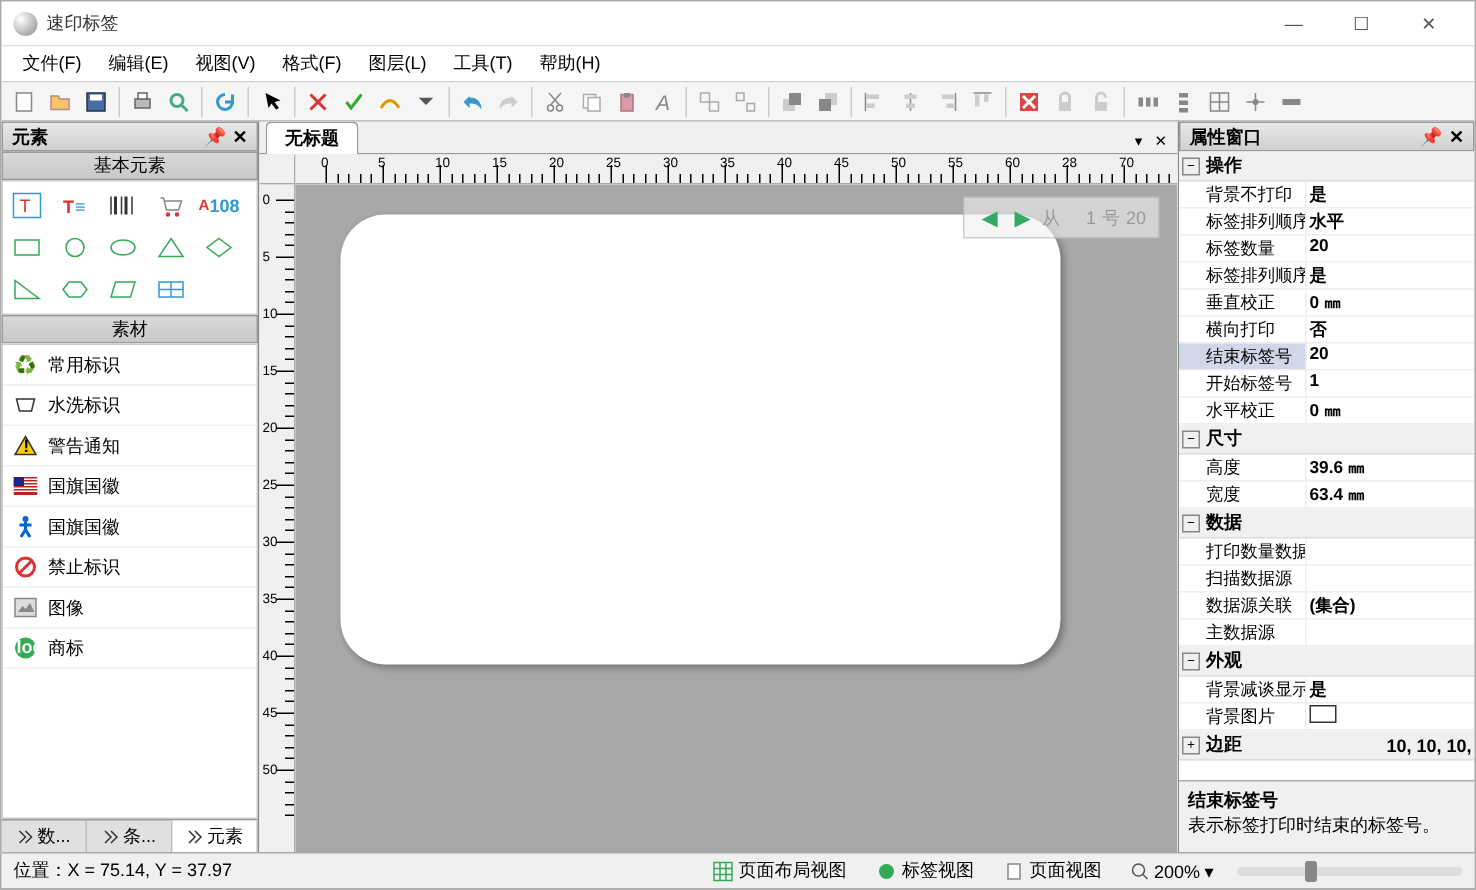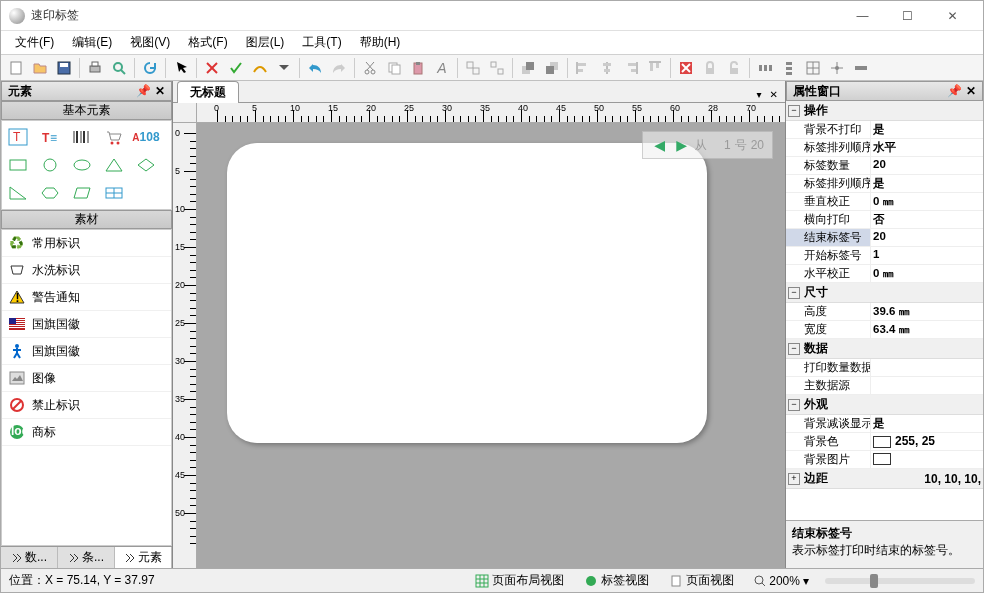--- a/index.html
+++ b/index.html
@@ -425,34 +425,34 @@
               <line x1="4" y1="7" x2="12" y2="7" stroke="#06c" stroke-width="2"></line>
               <line x1="8" y1="10" x2="5" y2="15" stroke="#06c" stroke-width="2"></line>
               <line x1="8" y1="10" x2="11" y2="15" stroke="#06c" stroke-width="2"></line>
             </svg>
           </span>
           <span>国旗国徽</span>
         </div>
       <div class="material-item">
           <span class="mat-icon">
             <svg width="16" height="16">
+              <circle cx="8" cy="8" r="6" fill="none" stroke="#d33" stroke-width="2"></circle>
+              <line x1="4" y1="12" x2="12" y2="4" stroke="#d33" stroke-width="2"></line>
+            </svg>
+          </span>
+          <span>禁止标识</span>
+        </div>
+      <div class="material-item">
+          <span class="mat-icon">
+            <svg width="16" height="16">
               <rect x="1" y="2" width="14" height="12" fill="#ddd" stroke="#888"></rect>
               <path d="M3 11l3-4 2 2 3-4 3 6z" fill="#888"></path>
             </svg>
           </span>
           <span>图像</span>
-        </div>
-      <div class="material-item">
-          <span class="mat-icon">
-            <svg width="16" height="16">
-              <circle cx="8" cy="8" r="6" fill="none" stroke="#d33" stroke-width="2"></circle>
-              <line x1="4" y1="12" x2="12" y2="4" stroke="#d33" stroke-width="2"></line>
-            </svg>
-          </span>
-          <span>禁止标识</span>
         </div>
       <div class="material-item">
           <span class="mat-icon">
             <svg width="16" height="16">
               <circle cx="8" cy="8" r="7" fill="#3a5"></circle>
               <text x="2" y="11" font-size="7" fill="#fff" font-weight="bold">log</text>
             </svg>
           </span>
           <span>商标</span>
         </div>
@@ -730,34 +730,38 @@
         </div>
       <div class="prop-group">
           <span class="expander">−</span>
           <span class="group-label">数据</span>
         </div>
       <div class="prop-row">
           <div class="prop-name">打印数量数据</div>
           <div class="prop-val"></div>
         </div>
       <div class="prop-row">
+          <div class="prop-name">扫描数据源</div>
+          <div class="prop-val"></div>
+        </div>
+      <div class="prop-row">
+          <div class="prop-name">数据源关联</div>
+          <div class="prop-val">(集合)</div>
+        </div>
+      <div class="prop-row">
           <div class="prop-name">主数据源</div>
           <div class="prop-val"></div>
         </div>
       <div class="prop-group">
           <span class="expander">−</span>
           <span class="group-label">外观</span>
         </div>
       <div class="prop-row">
           <div class="prop-name">背景减谈显示</div>
           <div class="prop-val">是</div>
-        </div>
-      <div class="prop-row">
-          <div class="prop-name">背景色</div>
-          <div class="prop-val"><span class="color-swatch" style="background:#fff"></span><span>255, 25</span></div>
         </div>
       <div class="prop-row">
           <div class="prop-name">背景图片</div>
           <div class="prop-val"><span class="color-swatch" style="background:#fff"></span></div>
         </div>
       <div class="prop-group">
           <span class="expander">+</span>
           <span class="group-label">边距</span>
           <span style="margin-left:auto;font-weight:bold">10, 10, 10,</span>
         </div>

